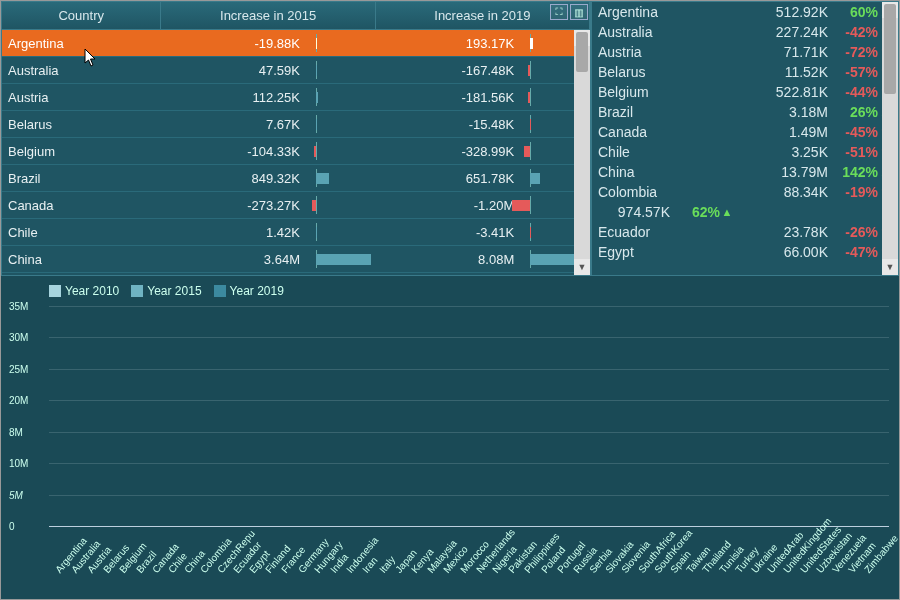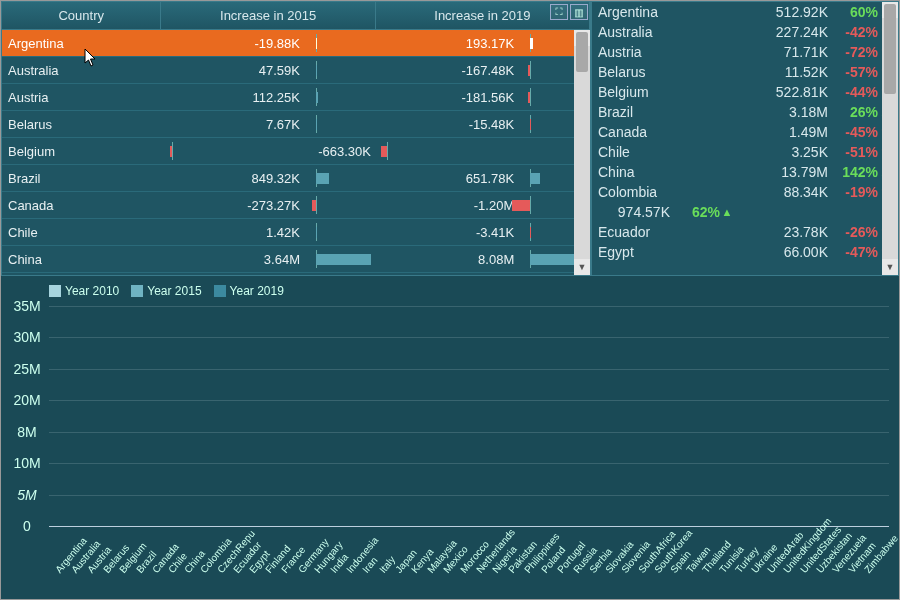--- a/index.html
+++ b/index.html
@@ -100,21 +100,21 @@
     position:relative;
     padding: 4px 8px 0 8px;
   }
   .legend { display:flex; gap:12px; padding:4px 0 0 40px; font-size:12px; color:#cfe;}
   .legend .item{display:flex;align-items:center;gap:4px;}
   .legend .sw{width:12px;height:12px;}
   .plot {
     position:absolute; left:48px; right:10px; top:30px; bottom:72px;
     border-bottom:1px solid #bcd;
   }
-  .ytick { position:absolute; left:-40px; width:36px; text-align:center; font-size:14px; color:#cfe; transform:translateY(-50%);}
+  .ytick { position:absolute; left:-40px; width:36px; text-align:left; font-size:10px; color:#cfe; transform:translateY(-50%);}
   .gridline { position:absolute; left:0; right:0; height:1px; background:rgba(200,220,230,0.18);}
   .bar-group { position:absolute; bottom:0; width:14px; }
   .seg { position:absolute; left:0; right:0; }
   .xlabels { position:absolute; left:48px; right:10px; bottom:0; height:70px;}
   .xl { position:absolute; bottom:20px; transform-origin: left top; transform: rotate(-50deg); font-size:10px; color:#cfe; white-space:nowrap;}
 </style>
 </head>
 <body>
 
 <div class="top">
@@ -176,25 +176,26 @@
             <div class="spark-bar pos" style="left:10px;width:1px"></div>
           </div>
           <div class="cell val">-15.48K</div>
           <div class="cell spark">
             <div class="spark-base"></div>
             <div class="spark-bar neg" style="left:9.7678px;width:1px"></div>
           </div>
         </div>
         <div class="grid-row">
           <div class="cell country">Belgium</div>
+          <div class="cell val">-104.33K</div>
           <div class="cell spark">
             <div class="spark-base"></div>
             <div class="spark-bar neg" style="left:8.43505px;width:1.5649499999999998px"></div>
           </div>
-          <div class="cell val">-663.30K</div>
+          <div class="cell val">-328.99K</div>
           <div class="cell spark">
             <div class="spark-base"></div>
             <div class="spark-bar neg" style="left:3.9075999999999995px;width:6.0924000000000005px"></div>
           </div>
         </div>
         <div class="grid-row">
           <div class="cell country">Brazil</div>
           <div class="cell val">849.32K</div>
           <div class="cell spark">
             <div class="spark-base"></div>

